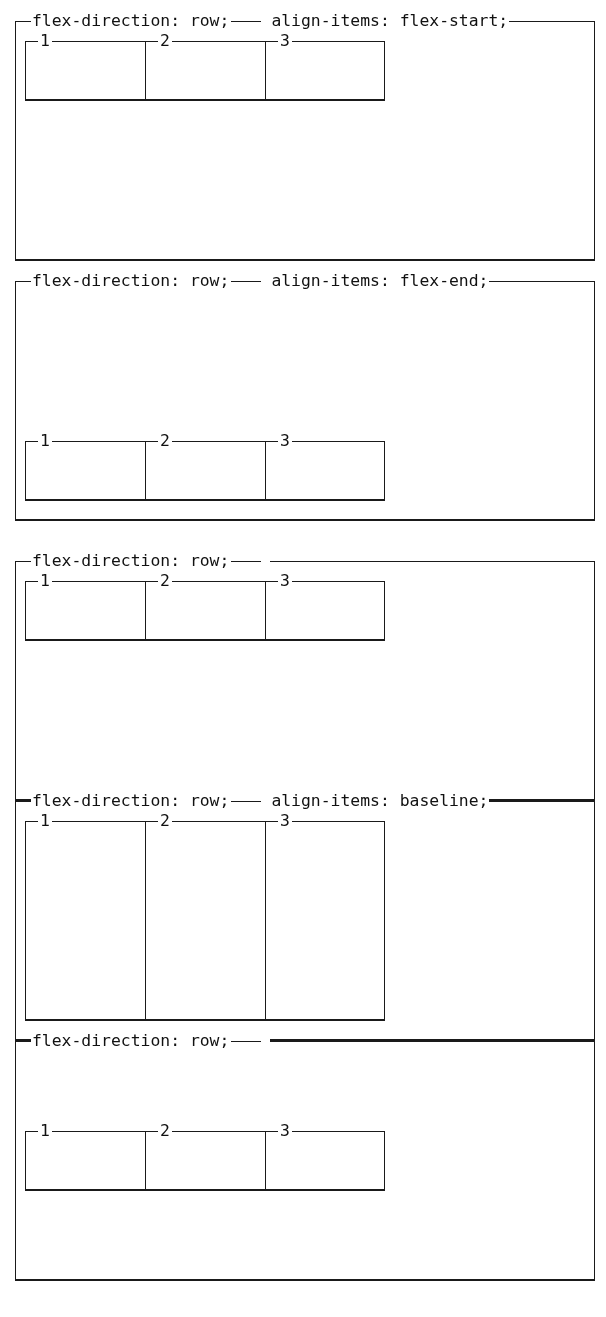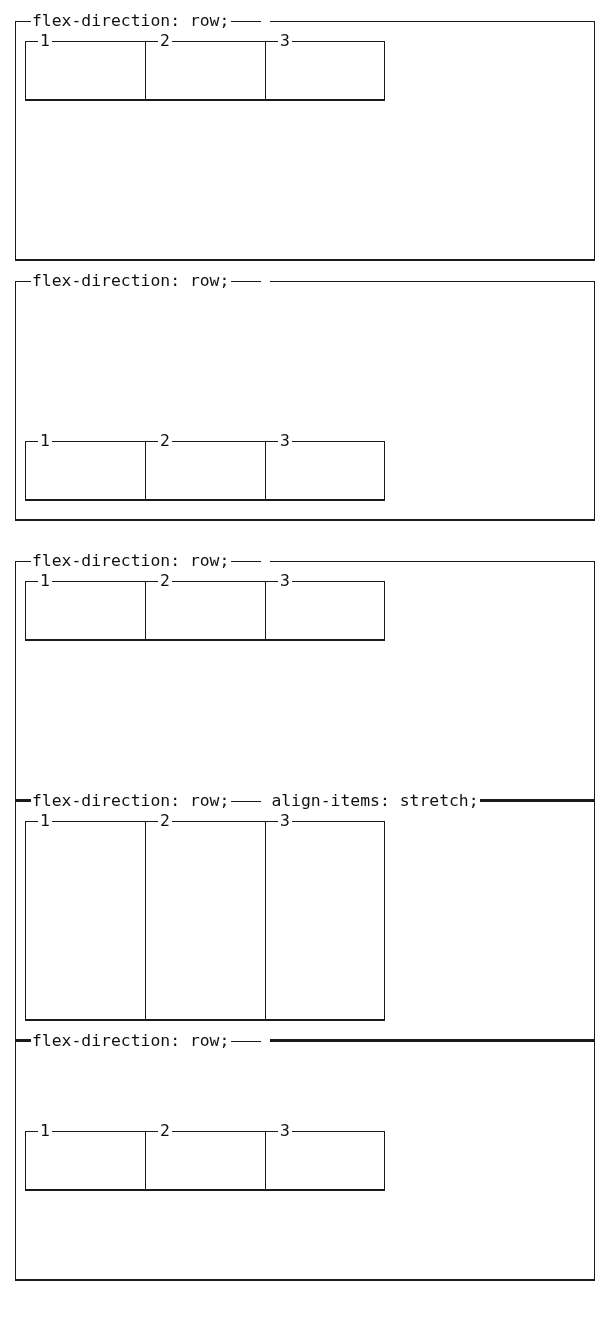--- a/index.html
+++ b/index.html
@@ -86,38 +86,38 @@
     .align-flex-end { align-items: flex-end; }
     .align-stretch { align-items: stretch; }
     .align-stretch .item { height: auto; }
     .align-center { align-items: center; }
   </style>
 </head>
 <body>
 
 <div class="panel" style="top:21px;">
   <div class="panel-title">
-    <span class="seg">flex-direction: row;</span><span class="dash"></span><span class="gap"></span>
+    <span class="seg">flex-direction: row;</span><span class="dash"></span><span class="gap"></span><span class="seg">align-items: flex-start;</span>
   </div>
   <div class="flex align-flex-start">
     <div class="item">
         <span class="item-label">1</span>
       </div>
     <div class="item">
         <span class="item-label">2</span>
       </div>
     <div class="item">
         <span class="item-label">3</span>
       </div>
   </div>
 </div>
 
 <div class="panel" style="top:281px;">
   <div class="panel-title">
-    <span class="seg">flex-direction: row;</span><span class="dash"></span><span class="gap"></span>
+    <span class="seg">flex-direction: row;</span><span class="dash"></span><span class="gap"></span><span class="seg">align-items: flex-end;</span>
   </div>
   <div class="flex align-flex-end">
     <div class="item">
         <span class="item-label">1</span>
       </div>
     <div class="item">
         <span class="item-label">2</span>
       </div>
     <div class="item">
         <span class="item-label">3</span>
@@ -137,21 +137,21 @@
         <span class="item-label">2</span>
       </div>
     <div class="item">
         <span class="item-label">3</span>
       </div>
   </div>
 </div>
 
 <div class="panel" style="top:801px;">
   <div class="panel-title">
-    <span class="seg">flex-direction: row;</span><span class="dash"></span><span class="gap"></span><span class="seg">align-items: stretch;</span>
+    <span class="seg">flex-direction: row;</span><span class="dash"></span><span class="gap"></span><span class="seg">align-items: baseline;</span>
   </div>
   <div class="flex align-stretch">
     <div class="item">
         <span class="item-label">1</span>
       </div>
     <div class="item">
         <span class="item-label">2</span>
       </div>
     <div class="item">
         <span class="item-label">3</span>

